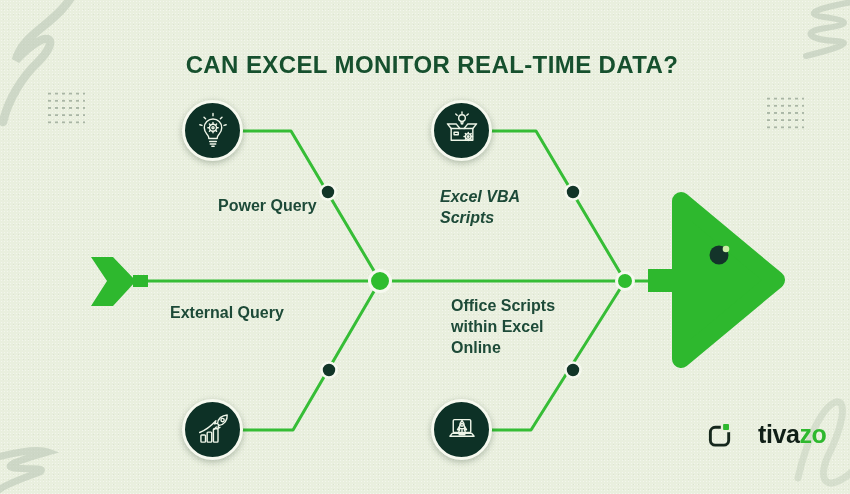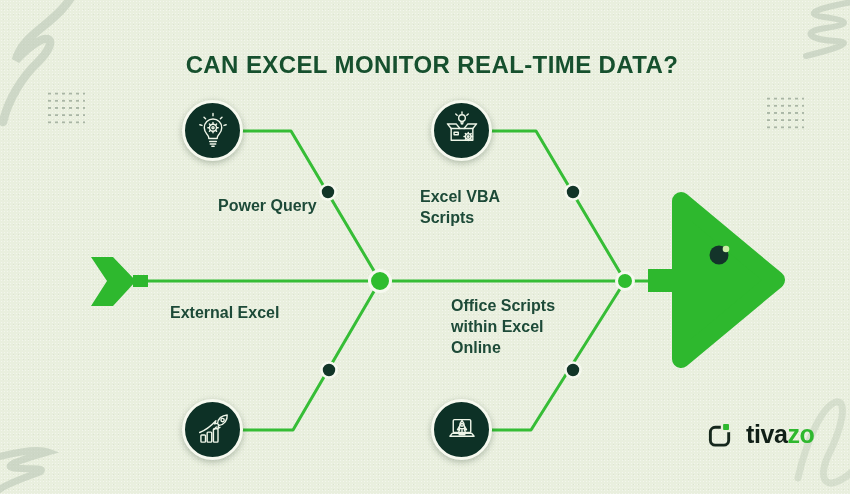--- a/index.html
+++ b/index.html
@@ -41,34 +41,34 @@
   .pos-tl { left:182px; top:100px; }
   .pos-tr { left:431px; top:100px; }
   .pos-bl { left:182px; top:399px; }
   .pos-br { left:431px; top:399px; }
 
   .branch-label {
     position:absolute; font-size:16px; font-weight:700; color:#1d4a38; line-height:21px;
   }
   .lbl-power    { left:170px; top:195px;margin-left:48px; }
   .lbl-external { left:170px; top:302px; }
-  .lbl-vba      { left:420px; top:186px; width:120px; }
+  .lbl-vba      { left:440px; top:186px; width:120px;font-style:italic; }
   .lbl-office   { left:420px; top:295px; width:126px;margin-left:31px; }
 
   .dots {
     position:absolute; width:39px; height:38px; opacity:.75;
     background-image:radial-gradient(#93a291 1.1px, transparent 1.25px);
     background-size:7px 7.2px;
   }
   .dots-tl { left:46px;  top:90px; }
   .dots-tr { left:765px; top:95px; }
 
   .brand {
     position:absolute; left:707px; top:420px;
-    display:flex; align-items:center; gap:12px;
+    display:flex; align-items:center; gap:24px;
   }
   .brand-text { font-size:25px; font-weight:800; letter-spacing:-.4px; color:#101f17; }
   .brand-text .green { color:#2eb82e; }
 </style>
 </head>
 <body>
 
 <div class="canvas">
 
   <svg class="diagram" viewBox="0 0 850 494" aria-hidden="true">
@@ -151,21 +151,21 @@
       <path class="iart" d="M9.5,31.5 L38.5,31.5 L35.5,27.8 L12.5,27.8 Z"></path>
       <path class="iart" d="M20.5,29.6 h7"></path>
       <path class="iart" d="M24,12.5 c2.3,2.3 3,5.2 3,8 v1.8 h-6 v-1.8 c0,-2.8 .7,-5.7 3,-8 z"></path>
       <circle class="iart" cx="24" cy="17.8" r="1.7"></circle>
       <path class="iart" d="M21,19.8 L18.6,23.6 H21 M27,19.8 L29.4,23.6 H27 M24,23.3 v2.6 M21.2,23.8 l-1,2 M26.8,23.8 l1,2"></path>
     </svg>
   </div>
 
   <div class="branch-label lbl-power">Power Query</div>
   <div class="branch-label lbl-vba">Excel VBA Scripts</div>
-  <div class="branch-label lbl-external">External Excel</div>
+  <div class="branch-label lbl-external">External Query</div>
   <div class="branch-label lbl-office">Office Scripts within Excel Online</div>
 
   <div class="brand">
     <svg width="27" height="28" viewBox="0 0 28 28">
       <rect x="3.5" y="6" width="19" height="18.5" rx="5" fill="none" stroke="#15271c" stroke-width="3"></rect>
       <rect x="15.5" y="1.5" width="8.5" height="8.5" rx="2" fill="#2eb82e" stroke="#e9efde" stroke-width="2.4"></rect>
     </svg>
     <div class="brand-text"><span>tiva</span><span class="green">zo</span></div>
   </div>
 

